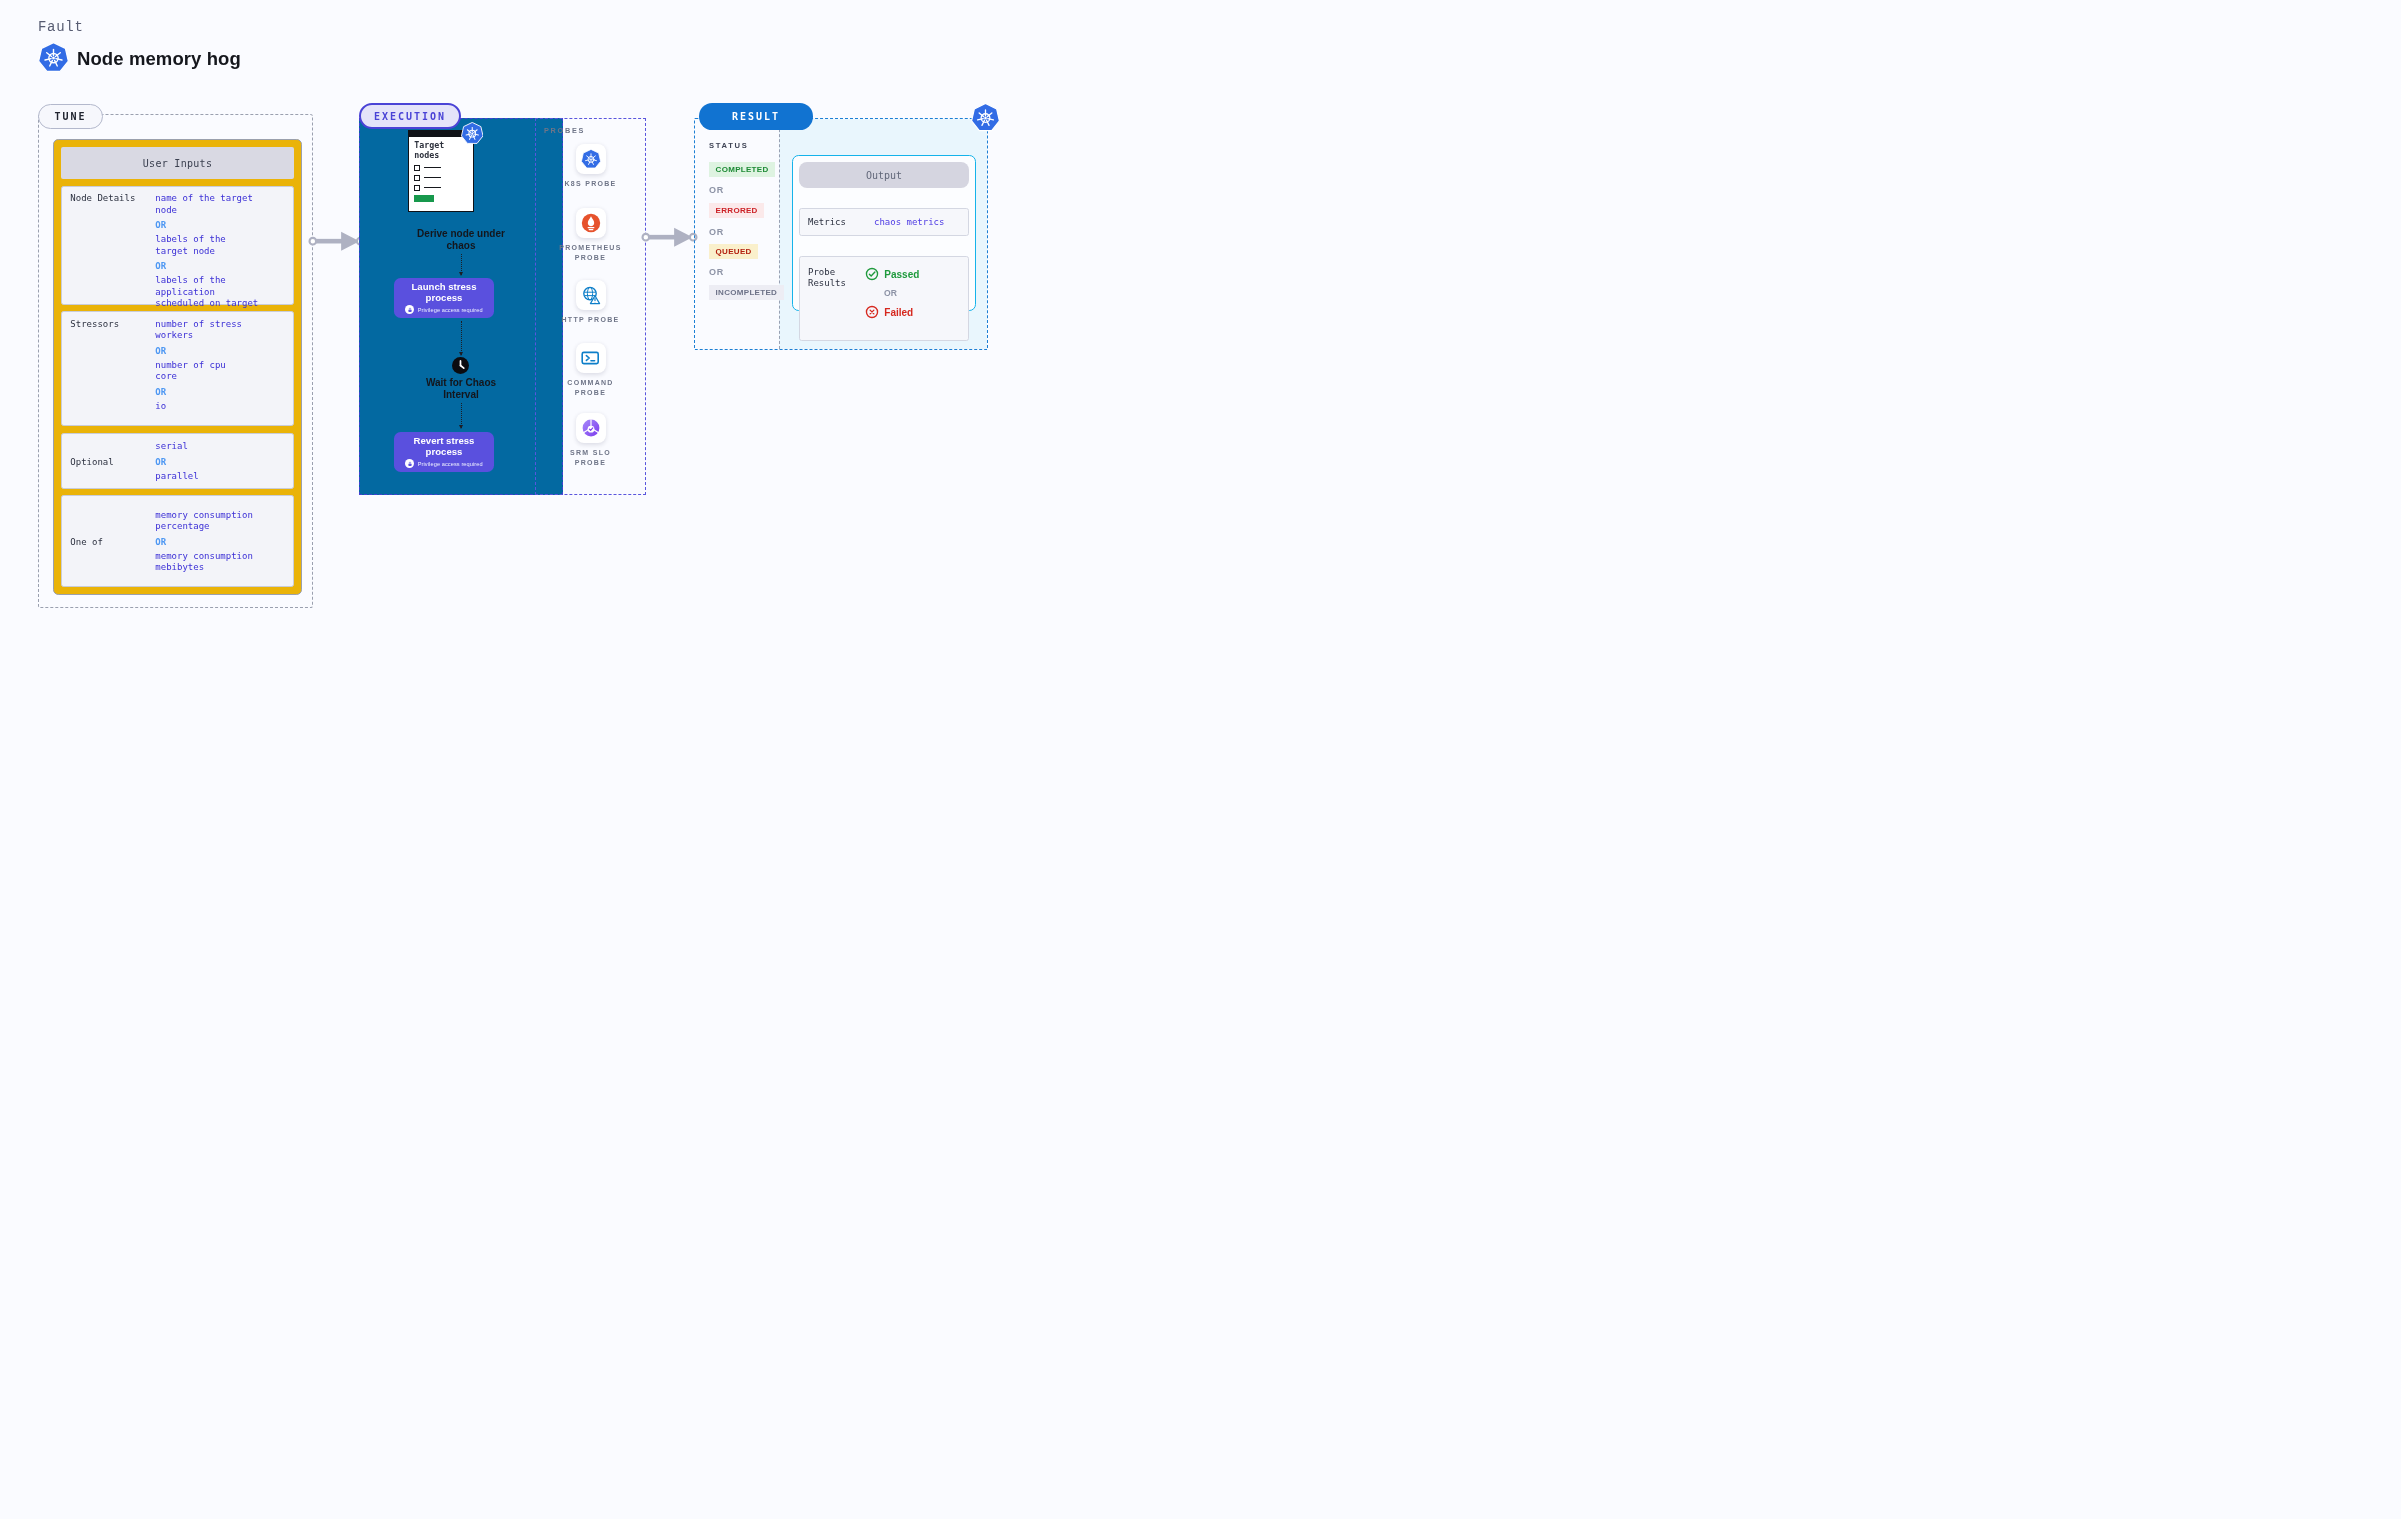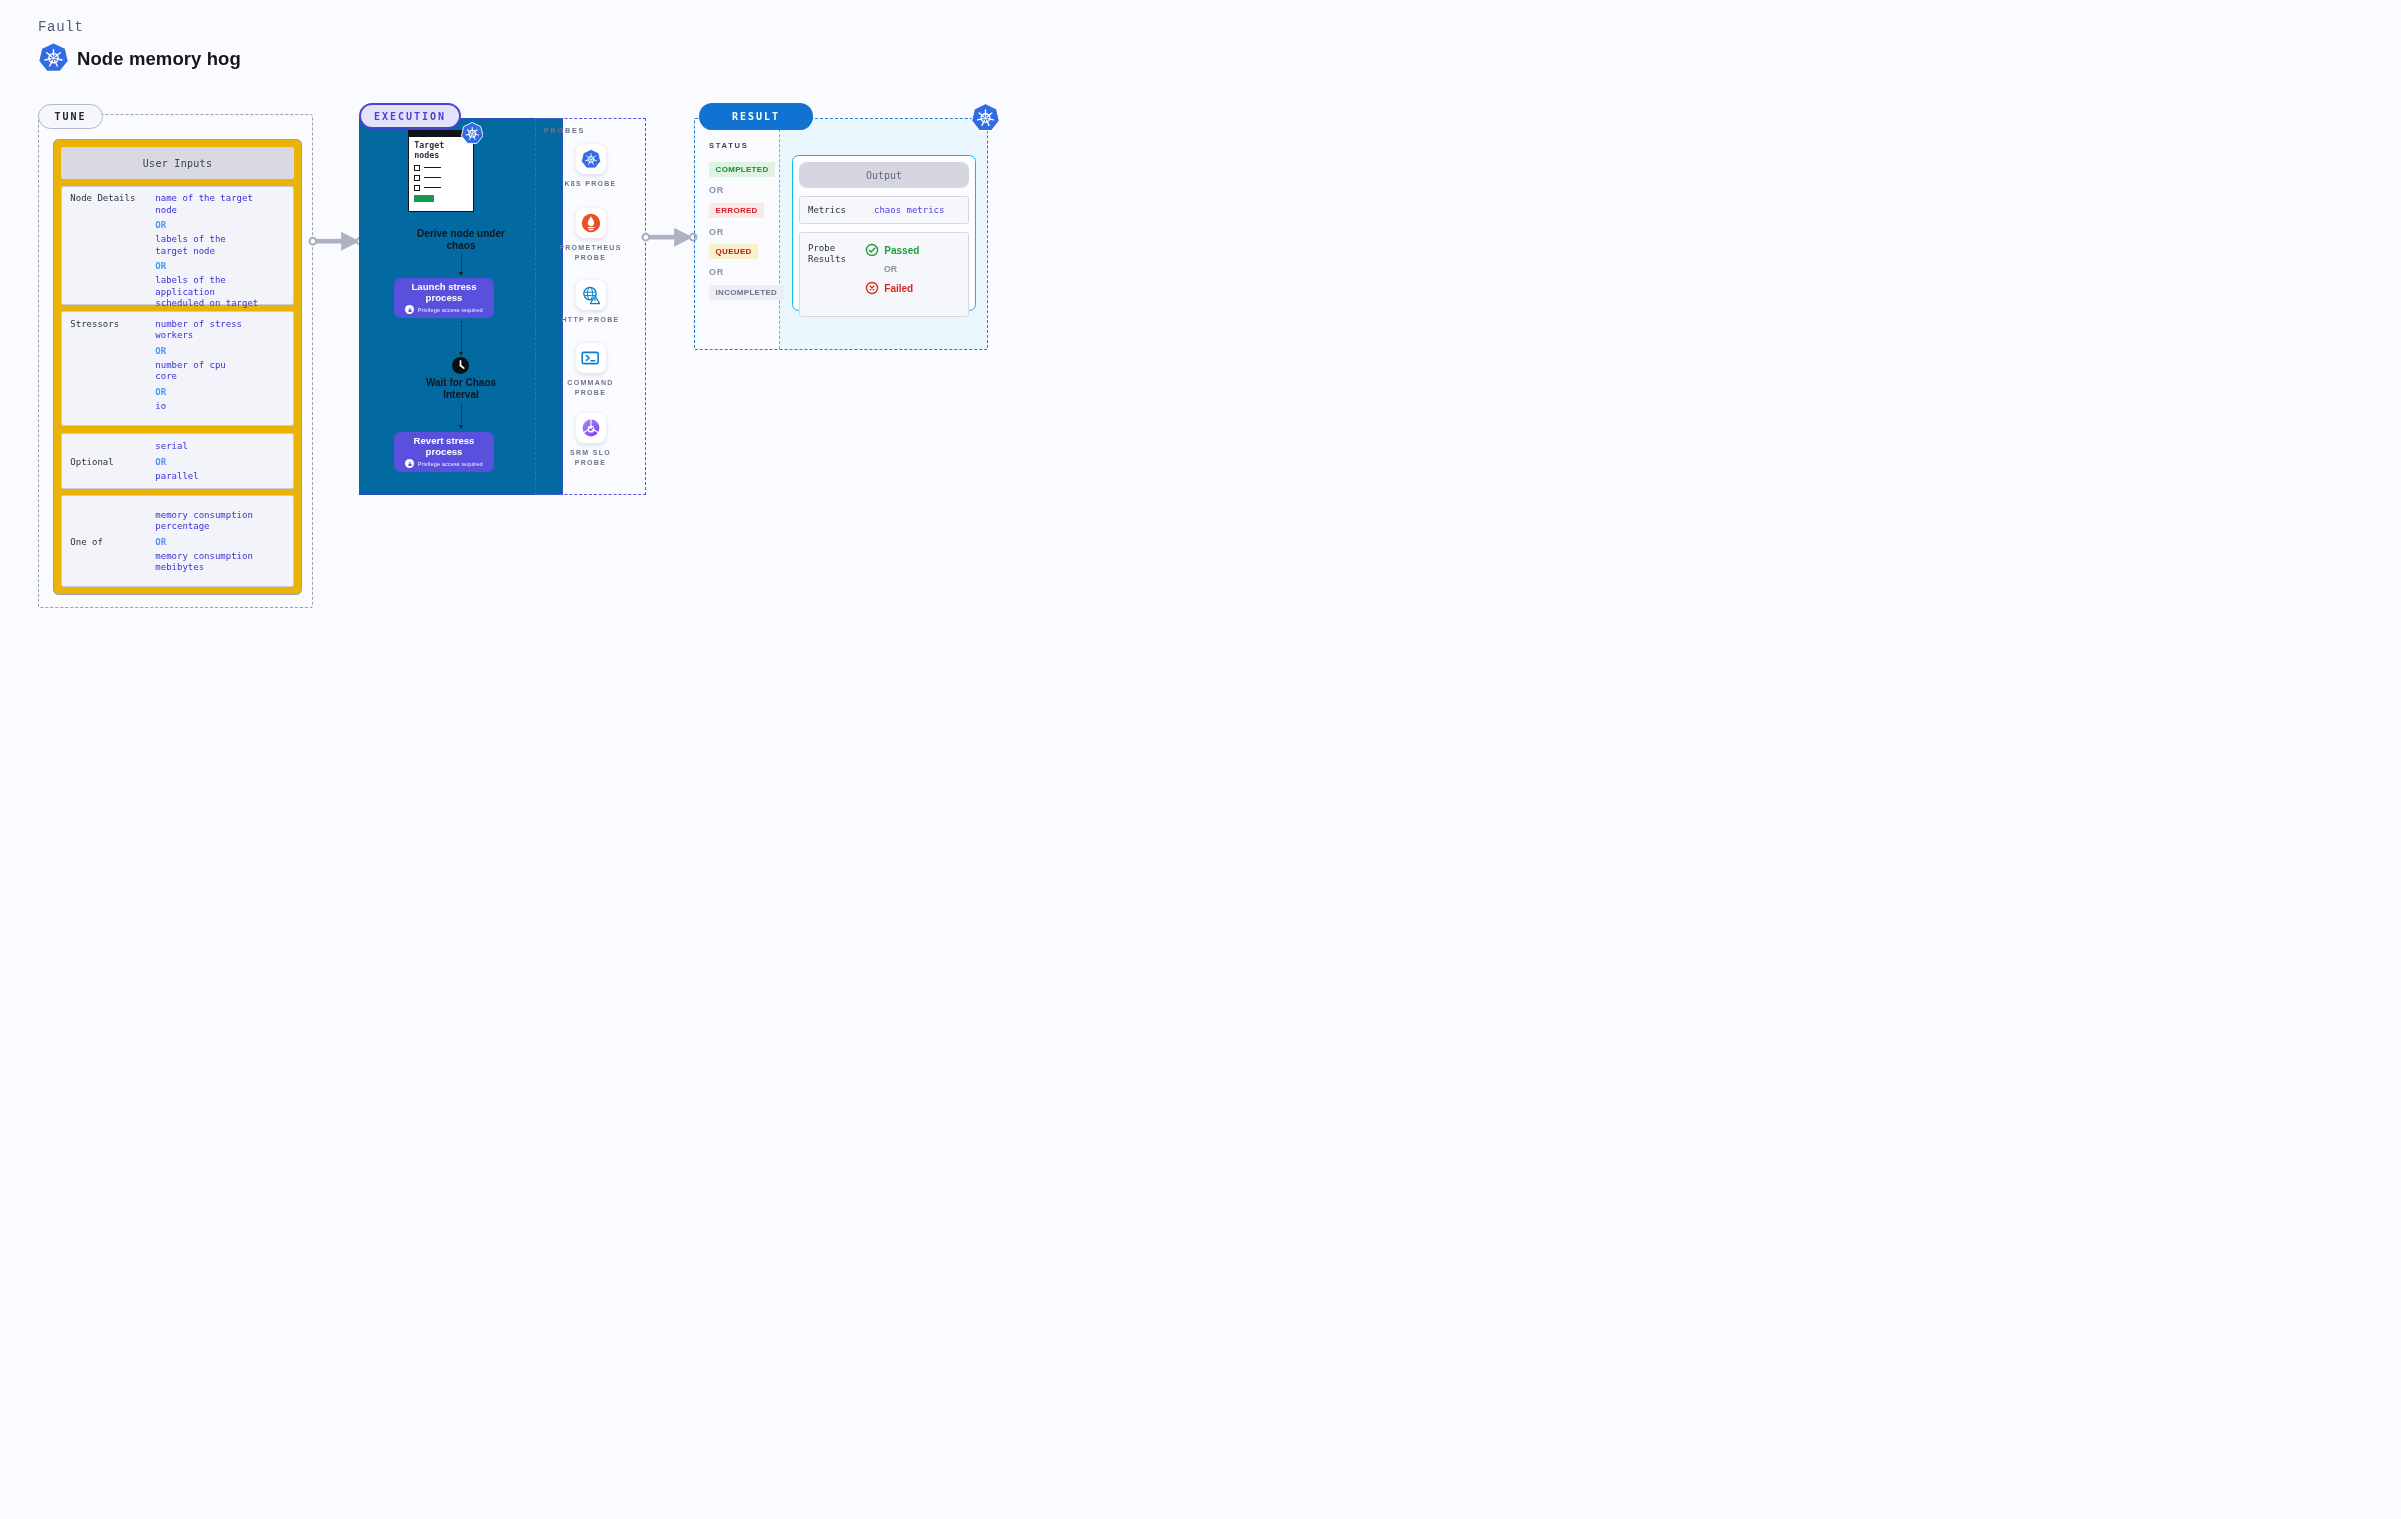--- a/index.html
+++ b/index.html
@@ -78,21 +78,21 @@
   .result-cyan { position:absolute; top:0; bottom:0; left:84px; right:0; background:#e9f6fd; border-left:1.3px dashed #98a0b3; }
   .k8s-corner { left:971px; top:103px; width:29px; height:29px; z-index:6; }
   .status-title { left:709px; top:141px; font-size:7.6px; font-weight:700; letter-spacing:1.7px; color:#3f4456; }
   .sbadge { left:709px; height:15px; display:inline-flex; align-items:center; padding:0 6.6px; border-radius:0;
             font-size:8px; font-weight:700; letter-spacing:0.3px; }
   .s-or { left:709px; font-size:9px; font-weight:700; color:#8d93a6; letter-spacing:0.7px; }
 
   .output-card { left:792px; top:155px; width:184px; height:156px; background:#fcfdff; border:1.7px solid #15b3ea; border-radius:6.6px; padding:6px; }
   .out-head { height:26.4px; background:#d5d5e0; border-radius:8px; display:flex; align-items:center; justify-content:center;
               font-family:"DejaVu Sans Mono",monospace; font-size:10px; color:#62687a; }
-  .out-row { margin-top:8px; background:#f6f7fb; border:0.7px solid #d4d7e2; border-radius:2.6px; display:flex; }
+  .out-row { margin-top:20px; background:#f6f7fb; border:0.7px solid #d4d7e2; border-radius:2.6px; display:flex; }
   .out-metrics { height:28px; align-items:center; padding:0 8px; }
   .out-metrics .olabel { width:66px; }
   .olabel { font-family:"DejaVu Sans Mono",monospace; font-size:9px; color:#2c3140; white-space:pre-line; }
   .oval { font-family:"DejaVu Sans Mono",monospace; font-size:9px; color:#4e3be4; }
   .out-probe { height:85px; padding:9.2px 8px; }
   .out-probe .olabel { width:57px; flex:none; line-height:1.3; }
   .presults { display:flex; flex-direction:column; gap:7px; padding-top:0.7px; }
   .pres-line { display:flex; align-items:center; gap:5.3px; }
   .pres-line svg { width:14px; height:14px; }
   .passed { color:#1f9a3d; font-weight:700; font-size:10px; }

